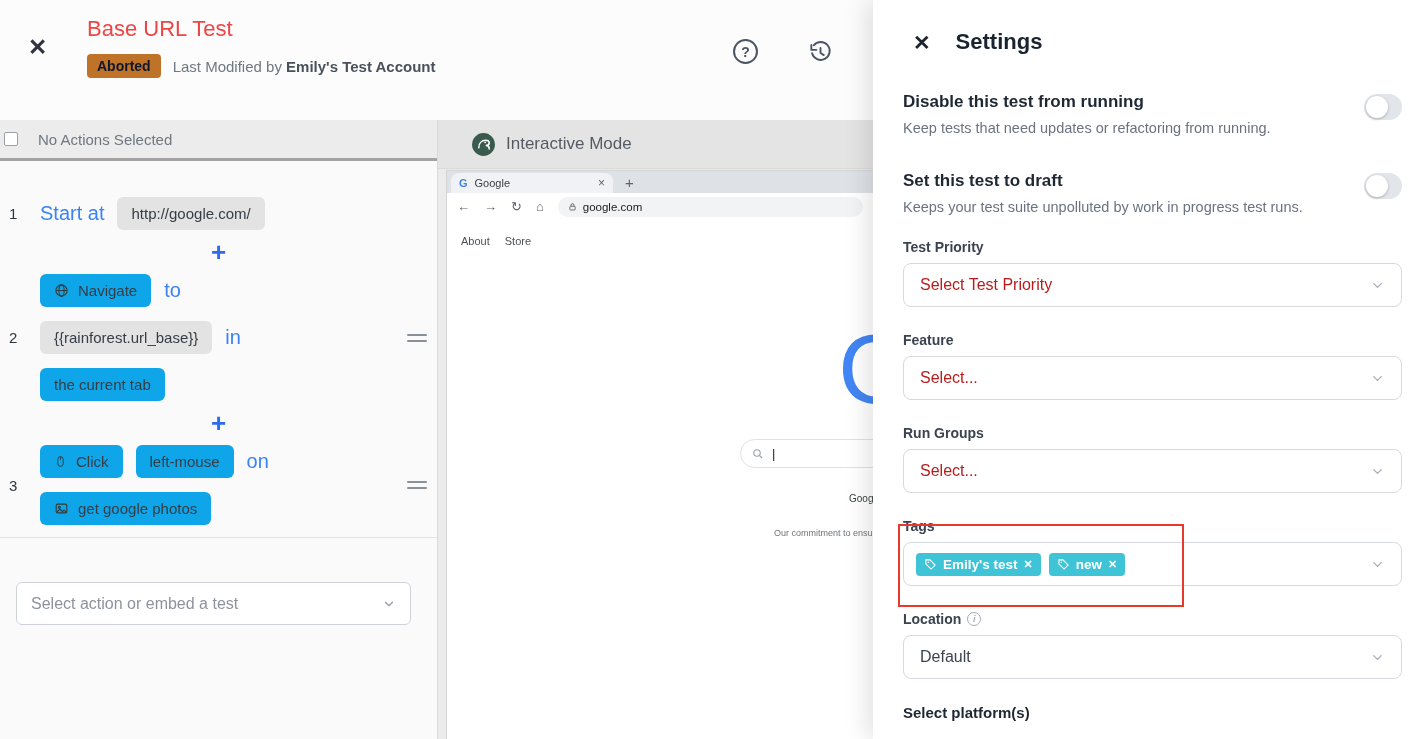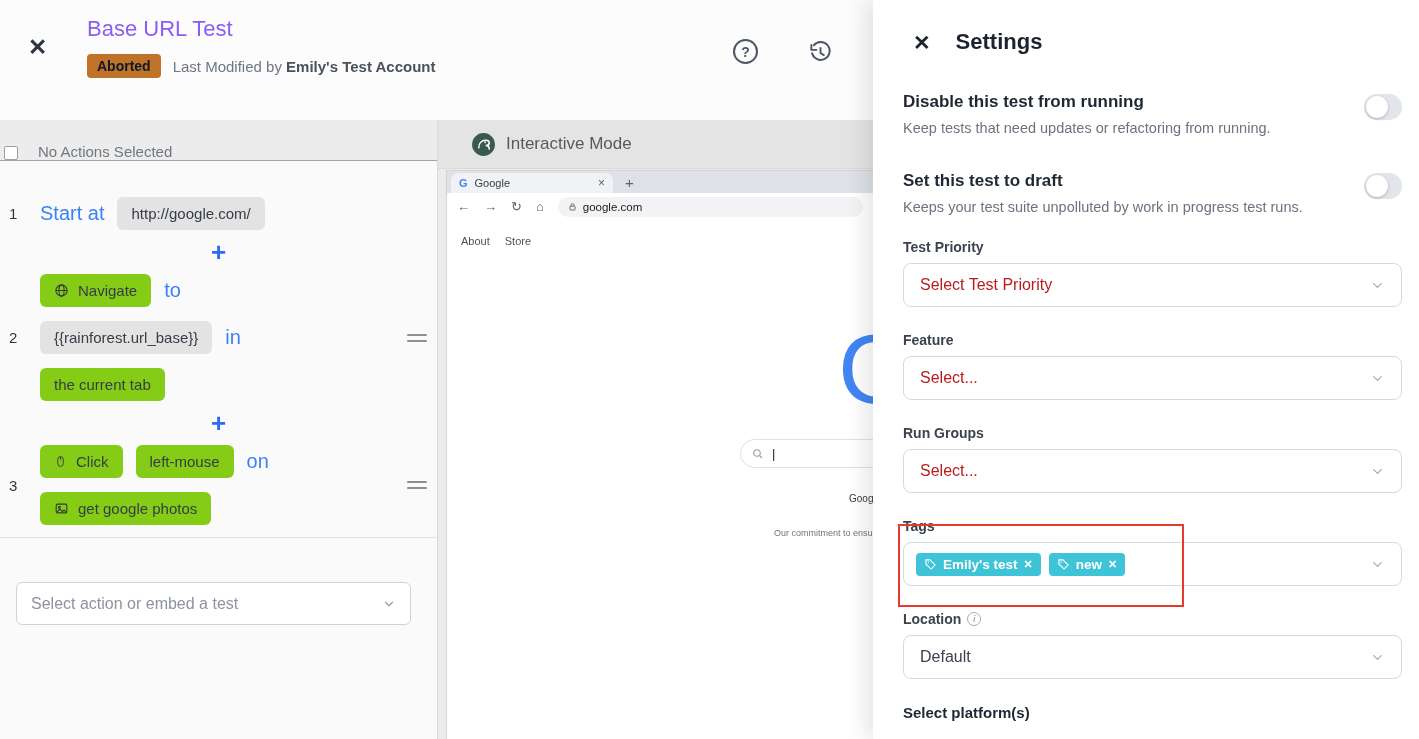--- a/index.html
+++ b/index.html
@@ -6,44 +6,44 @@
   html,body { width:1419px; height:739px; overflow:hidden; }
   body { font-family:"Liberation Sans", sans-serif; background:#fff; color:#333; }
   .app { position:relative; width:1419px; height:739px; overflow:hidden; }
 
   
   .main { position:absolute; left:0; top:0; width:873px; height:739px; background:#fcfcfc; }
 
   .app-header { position:relative; height:120px; background:#fcfcfc; }
   .hdr-close { position:absolute; left:28px; top:36px; font-size:23px; font-weight:bold; color:#2f3640; cursor:pointer; line-height:1; }
   .title-block { position:absolute; left:87px; top:16px; }
-  .test-title { font-size:22px; font-weight:500; color:#8b5cf6; }
+  .test-title { font-size:22px; font-weight:500; color:#ef4444; }
   .meta-row { display:flex; align-items:center; gap:12px; margin-top:12px; }
   .badge { background:#bf7329; color:#0f172a; font-size:14px; font-weight:700; padding:4px 10px; border-radius:4px; }
   .modified { font-size:15px; color:#6f7781; }
   .modified .who { font-weight:700; color:#4a515b; }
   .hdr-icon { position:absolute; top:39px; width:25px; height:25px; display:flex; align-items:center; justify-content:center; cursor:pointer; }
   .help-icon { left:733px; border:2px solid #4b5563; border-radius:50%; color:#4b5563; font-size:14px; font-weight:bold; }
   .history-icon { left:808px; }
 
   .columns { display:flex; height:619px; }
 
   
   .steps-col { width:438px; background:#fafafa; border-right:1px solid #d9d9d9; position:relative; }
-  .selection-bar { height:41px; background:#ececec; border-bottom:1px solid #a3a3a3; display:flex; align-items:flex-end; padding-left:4px; }
+  .selection-bar { height:41px; background:#ececec; border-bottom:3px solid #a3a3a3; display:flex; align-items:center; padding-left:4px; }
   .checkbox { width:14px; height:14px; border:1.5px solid #9aa0a8; border-radius:2px; background:#fff; margin-right:20px; cursor:pointer; }
   .selection-label { font-size:15px; color:#6f7781; }
 
   .steps { padding-top:36px; }
   .step { display:flex; align-items:center; padding-right:10px; }
   .step-num { width:40px; padding-left:9px; font-size:15px; color:#2f353c; flex-shrink:0; }
   .step-body { display:flex; flex-direction:column; gap:14px; }
   .token-row { display:flex; align-items:center; gap:13px; }
   .pill { display:inline-flex; align-items:center; gap:9px; padding:8px 14px; border-radius:6px; font-size:15px; color:#363d45; background:#e3e3e4; cursor:pointer; white-space:nowrap; }
-  .pill.action { background:#84cc16; }
+  .pill.action { background:#0ea5e9; }
   .joiner { font-size:20px; color:#3b82f6; }
   .drag { margin-left:auto; display:flex; flex-direction:column; gap:4px; width:20px; cursor:grab; }
   .drag span { display:block; height:2px; background:#8a9097; border-radius:1px; }
   .plus-row { display:flex; justify-content:center; margin:9px 0; }
   .plus-btn { color:#2e6bf0; font-size:26px; font-weight:bold; line-height:1; cursor:pointer; }
 
   .steps-footer { position:absolute; left:0; right:0; top:417px; bottom:0; border-top:1px solid #e3e3e3; }
   .add-select { margin:44px 26px 0 16px; height:43px; background:#fff; border:1px solid #cfd3d9; border-radius:6px; display:flex; align-items:center; justify-content:space-between; padding:0 14px; font-size:16px; color:#8d939d; cursor:pointer; }
 
   

